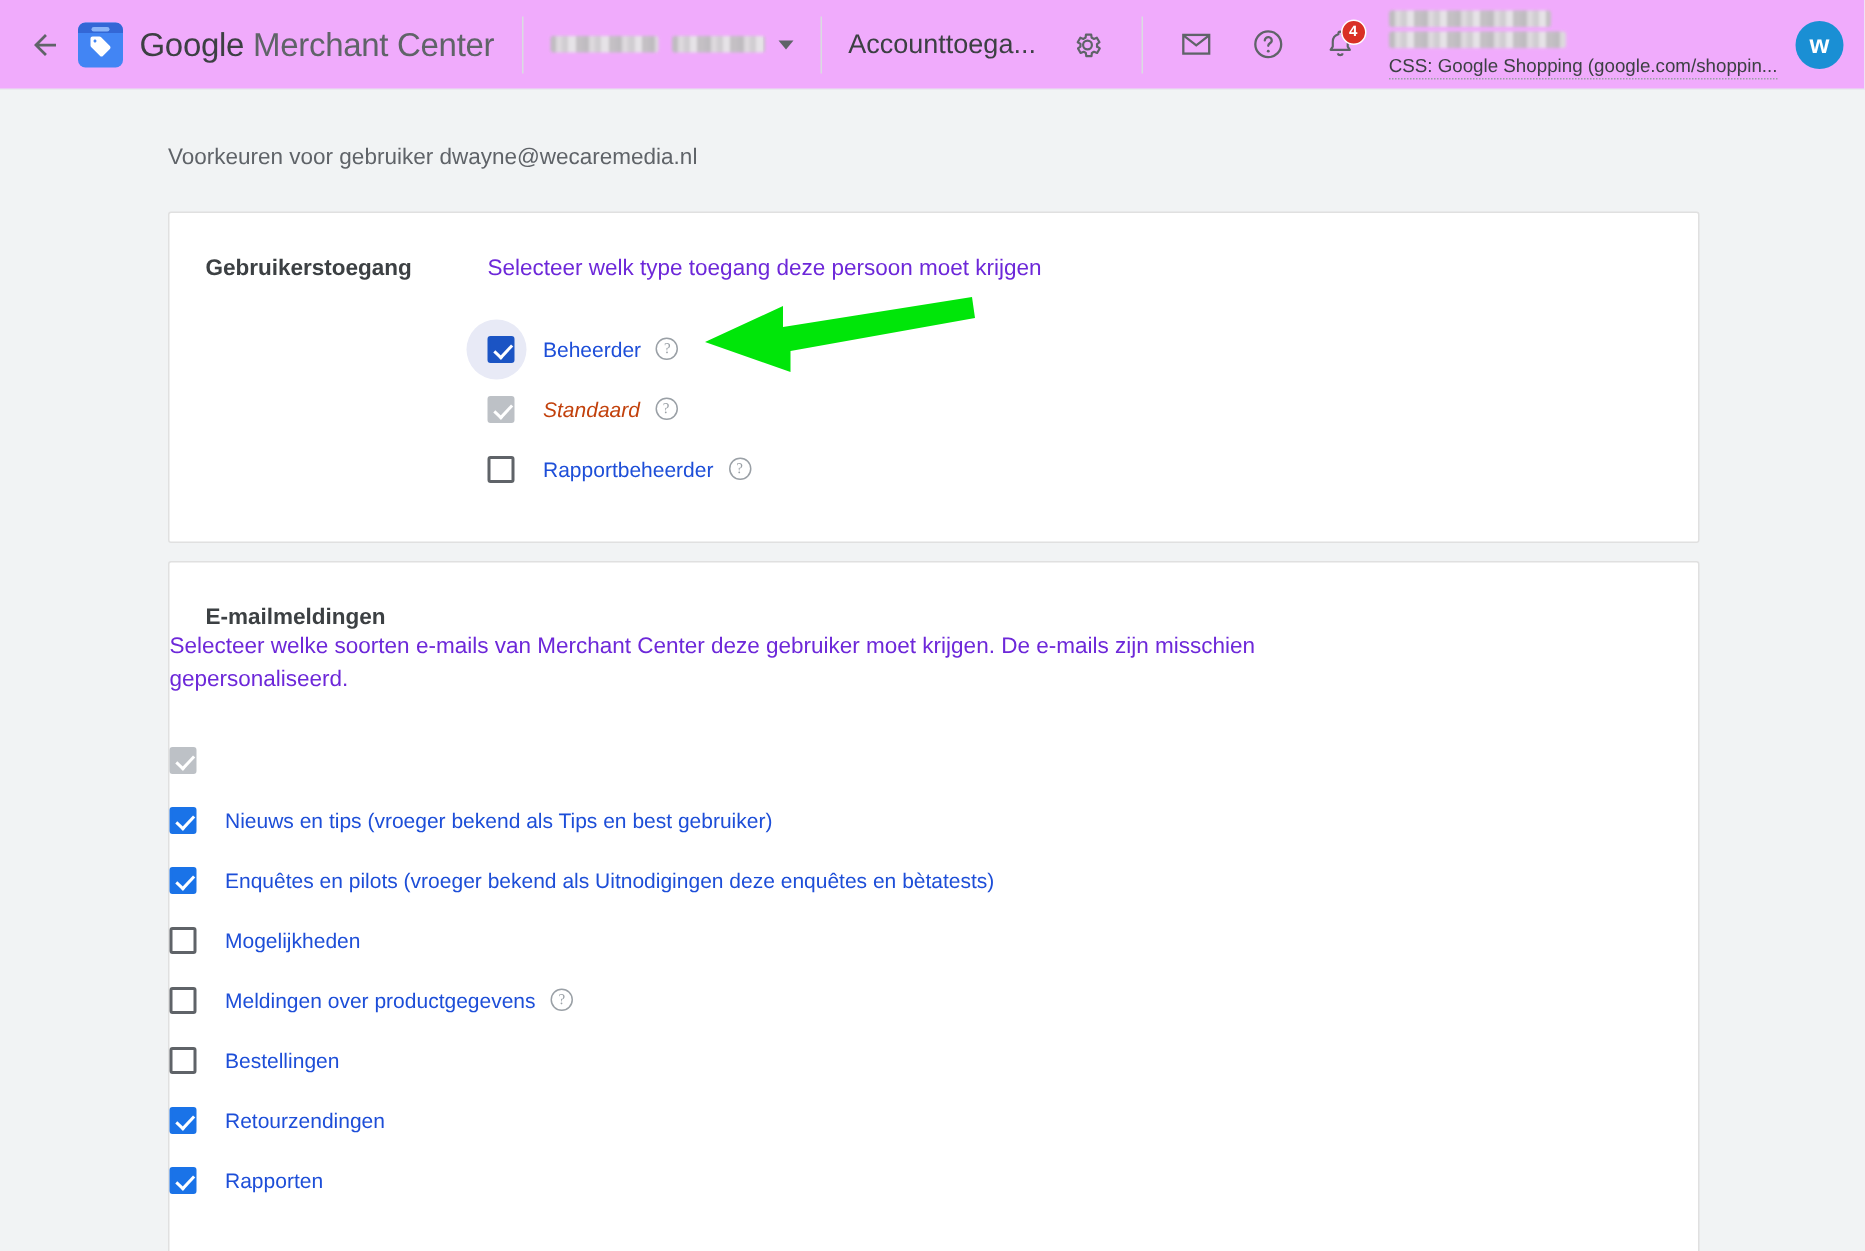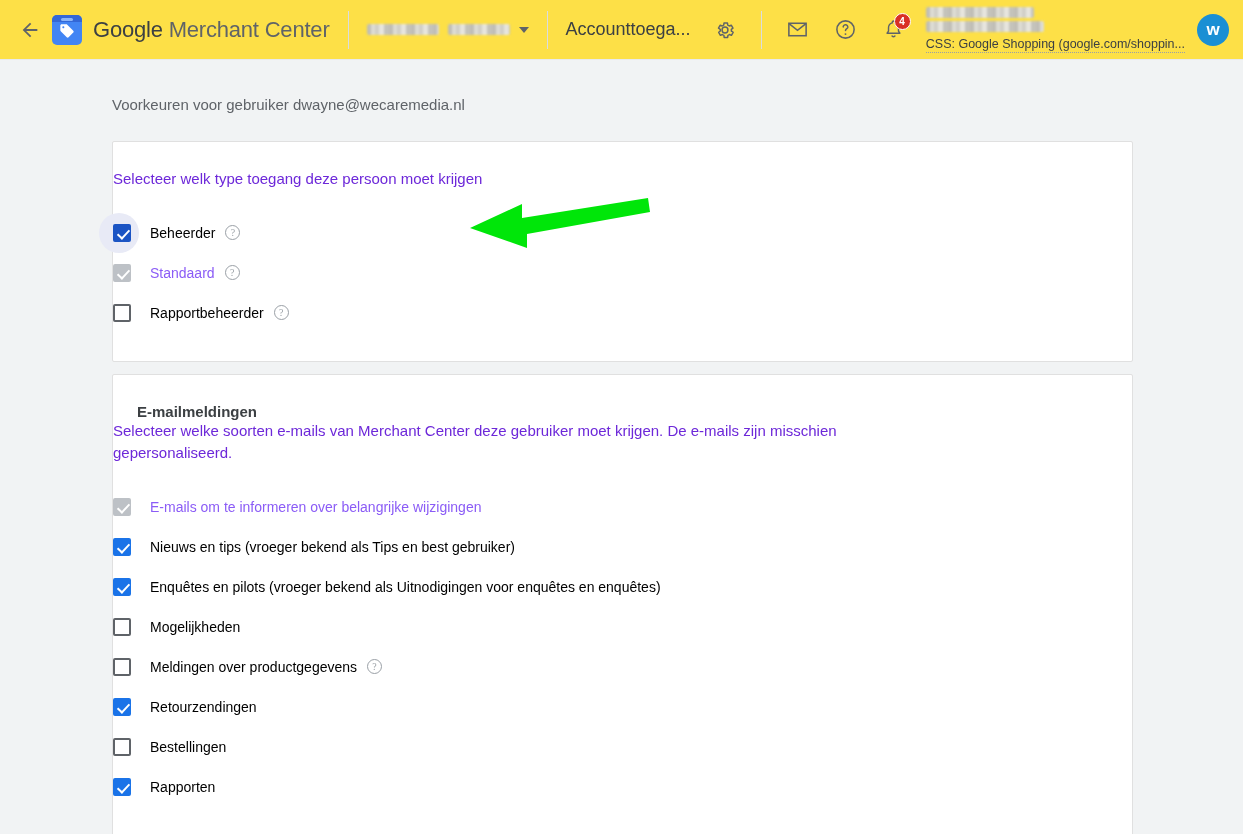--- a/index.html
+++ b/index.html
@@ -8,21 +8,21 @@
     width:1243px; height:834px;
     background:#f1f3f4;
     font-family:"Liberation Sans", sans-serif;
     color:#3c4043;
     overflow:hidden;
     position:relative;
   }
 
   
   .header {
-    height:60px; background:#fde047;
+    height:60px; background:#f0abfc;
     display:flex; align-items:center;
     border-bottom:1px solid #e8eaed;
     position:relative;
   }
   .back-btn {
     width:24px; height:24px; margin-left:18px; margin-right:10px;
     display:flex; align-items:center; justify-content:center;
     cursor:pointer; flex:none;
   }
   .back-btn svg { display:block; }
@@ -130,22 +130,22 @@
   }
   .cb.checked { background:#1a73e8; border-color:#1a73e8; }
   .cb.checked.focus { background:#1b54c4; border-color:#1b54c4; }
   .cb.checked:after, .cb.disabled:after {
     content:""; position:absolute; left:4.5px; top:1px;
     width:5px;height:10px;border:solid #fff;border-width:0 2px 2px 0;
     transform:rotate(43deg);
   }
   .cb.disabled { background:#bdc1c6; border-color:#bdc1c6; cursor:default; }
 
-  .cb-label { font-size:14px; color:#000000; margin-left:19px; white-space:nowrap; }
-  .cb-label.muted { color:#8b5cf6; }
+  .cb-label { font-size:14px; color:#1d4ed8; margin-left:19px; white-space:nowrap; }
+  .cb-label.muted { color:#c2410c;font-style:italic; }
 
   .help-icon {
     width:15px;height:15px;border-radius:50%;border:1.3px solid #9aa0a6;
     color:#9aa0a6;font-size:10px;line-height:13px;text-align:center;
     margin-left:10px; flex:none; cursor:pointer; font-family:"Liberation Serif", serif;
   }
 
   
   .actions { display:flex; align-items:center; margin:24px 0 0 112px; position:relative; }
   .btn-primary {
@@ -236,20 +236,21 @@
     </div>
     <div class="avatar">w</div>
   </div>
 </div>
 
 <div class="page">
 
   <div class="page-subtitle">Voorkeuren voor gebruiker dwayne@wecaremedia.nl</div>
 
   <div class="card" id="card-access">
+    <div class="card-label">Gebruikerstoegang</div>
     <div class="card-body">
       <div class="card-desc">Selecteer welk type toegang deze persoon moet krijgen</div>
       <div class="cb-list" id="access-options">
           <div class="cb-row">
             <div class="ripple"></div>
             <div class="cb checked focus"></div>
             <span class="cb-label">Beheerder</span>
             <span class="help-icon">?</span>
           </div>
           <div class="cb-row">
@@ -266,46 +267,45 @@
     </div>
   </div>
 
   <div class="card" id="card-email">
     <div class="card-label">E-mailmeldingen</div>
     <div class="card-body">
       <div class="card-desc">Selecteer welke soorten e-mails van Merchant Center deze gebruiker moet krijgen. De e-mails zijn misschien gepersonaliseerd.</div>
       <div class="cb-list" id="email-options">
           <div class="cb-row">
             <div class="cb disabled"></div>
-            <span class="cb-label muted">E-mails om te informeren over belangrijke wijzigingen</span>
           </div>
           <div class="cb-row">
             <div class="cb checked"></div>
             <span class="cb-label">Nieuws en tips (vroeger bekend als Tips en best gebruiker)</span>
           </div>
           <div class="cb-row">
             <div class="cb checked"></div>
-            <span class="cb-label">Enquêtes en pilots (vroeger bekend als Uitnodigingen voor enquêtes en enquêtes)</span>
+            <span class="cb-label">Enquêtes en pilots (vroeger bekend als Uitnodigingen deze enquêtes en bètatests)</span>
           </div>
           <div class="cb-row">
             <div class="cb"></div>
             <span class="cb-label">Mogelijkheden</span>
           </div>
           <div class="cb-row">
             <div class="cb"></div>
             <span class="cb-label">Meldingen over productgegevens</span>
             <span class="help-icon">?</span>
           </div>
           <div class="cb-row">
+            <div class="cb"></div>
+            <span class="cb-label">Bestellingen</span>
+          </div>
+          <div class="cb-row">
             <div class="cb checked"></div>
             <span class="cb-label">Retourzendingen</span>
-          </div>
-          <div class="cb-row">
-            <div class="cb"></div>
-            <span class="cb-label">Bestellingen</span>
           </div>
           <div class="cb-row">
             <div class="cb checked"></div>
             <span class="cb-label">Rapporten</span>
           </div>
         </div>
     </div>
   </div>
 
   <div class="actions">

